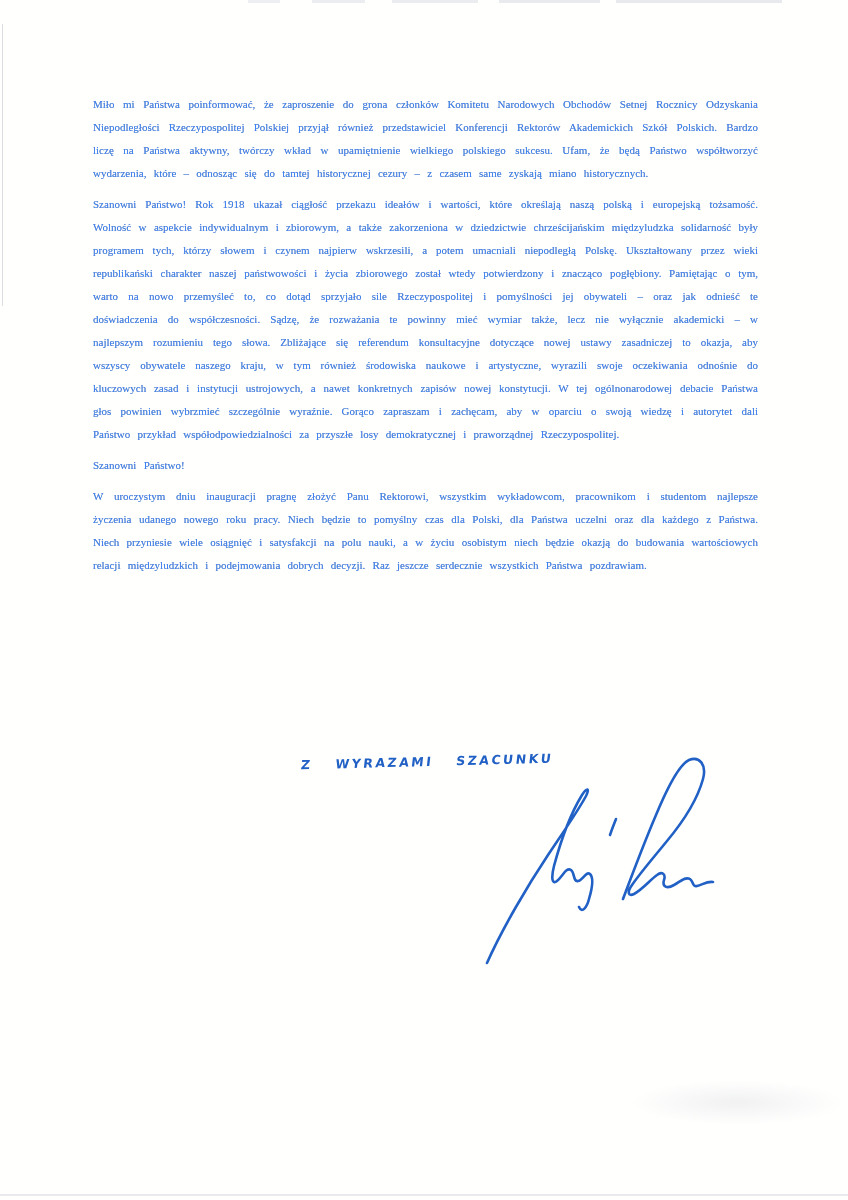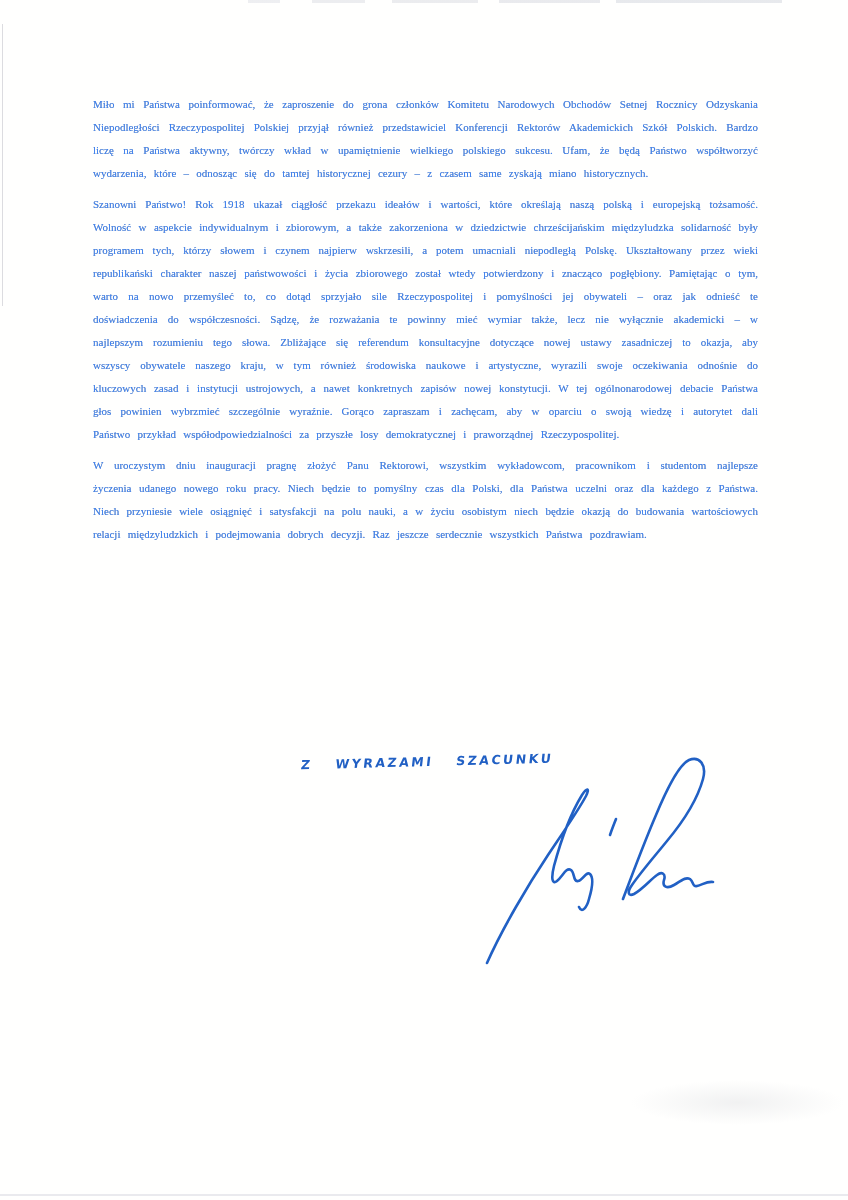--- a/index.html
+++ b/index.html
@@ -102,20 +102,21 @@
 <div class="page">
 
   <div class="artifact-top"></div>
   <div class="artifact-left"></div>
   <div class="artifact-bottom"></div>
   <div class="scan-smudge"></div>
 
   <div class="letter-body">
     <p>Miło mi Państwa poinformować, że zaproszenie do grona członków Komitetu Narodowych Obchodów Setnej Rocznicy Odzyskania Niepodległości Rzeczypospolitej Polskiej przyjął również przedstawiciel Konferencji Rektorów Akademickich Szkół Polskich. Bardzo liczę na Państwa aktywny, twórczy wkład w upamiętnienie wielkiego polskiego sukcesu. Ufam, że będą Państwo współtworzyć wydarzenia, które – odnosząc się do tamtej historycznej cezury – z czasem same zyskają miano historycznych.</p>
     <p>Szanowni Państwo! Rok 1918 ukazał ciągłość przekazu ideałów i wartości, które określają naszą polską i europejską tożsamość. Wolność w aspekcie indywidualnym i zbiorowym, a także zakorzeniona w dziedzictwie chrześcijańskim międzyludzka solidarność były programem tych, którzy słowem i czynem najpierw wskrzesili, a potem umacniali niepodległą Polskę. Ukształtowany przez wieki republikański charakter naszej państwowości i życia zbiorowego został wtedy potwierdzony i znacząco pogłębiony. Pamiętając o tym, warto na nowo przemyśleć to, co dotąd sprzyjało sile Rzeczypospolitej i pomyślności jej obywateli – oraz jak odnieść te doświadczenia do współczesności. Sądzę, że rozważania te powinny mieć wymiar także, lecz nie wyłącznie akademicki – w najlepszym rozumieniu tego słowa. Zbliżające się referendum konsultacyjne dotyczące nowej ustawy zasadniczej to okazja, aby wszyscy obywatele naszego kraju, w tym również środowiska naukowe i artystyczne, wyrazili swoje oczekiwania odnośnie do kluczowych zasad i instytucji ustrojowych, a nawet konkretnych zapisów nowej konstytucji. W tej ogólnonarodowej debacie Państwa głos powinien wybrzmieć szczególnie wyraźnie. Gorąco zapraszam i zachęcam, aby w oparciu o swoją wiedzę i autorytet dali Państwo przykład współodpowiedzialności za przyszłe losy demokratycznej i praworządnej Rzeczypospolitej.</p>
+    <p class="salutation">Szanowni Państwo!</p>
     <p>W uroczystym dniu inauguracji pragnę złożyć Panu Rektorowi, wszystkim wykładowcom, pracownikom i studentom najlepsze życzenia udanego nowego roku pracy. Niech będzie to pomyślny czas dla Polski, dla Państwa uczelni oraz dla każdego z Państwa. Niech przyniesie wiele osiągnięć i satysfakcji na polu nauki, a w życiu osobistym niech będzie okazją do budowania wartościowych relacji międzyludzkich i podejmowania dobrych decyzji. Raz jeszcze serdecznie wszystkich Państwa pozdrawiam.</p>
   </div>
 
   <div class="closing">
     <span class="hand">Z wyrazami szacunku</span>
   </div>
 
   <svg class="signature" viewBox="0 0 300 240" xmlns="http://www.w3.org/2000/svg" aria-hidden="true">
 
     <path d="M 47 226

